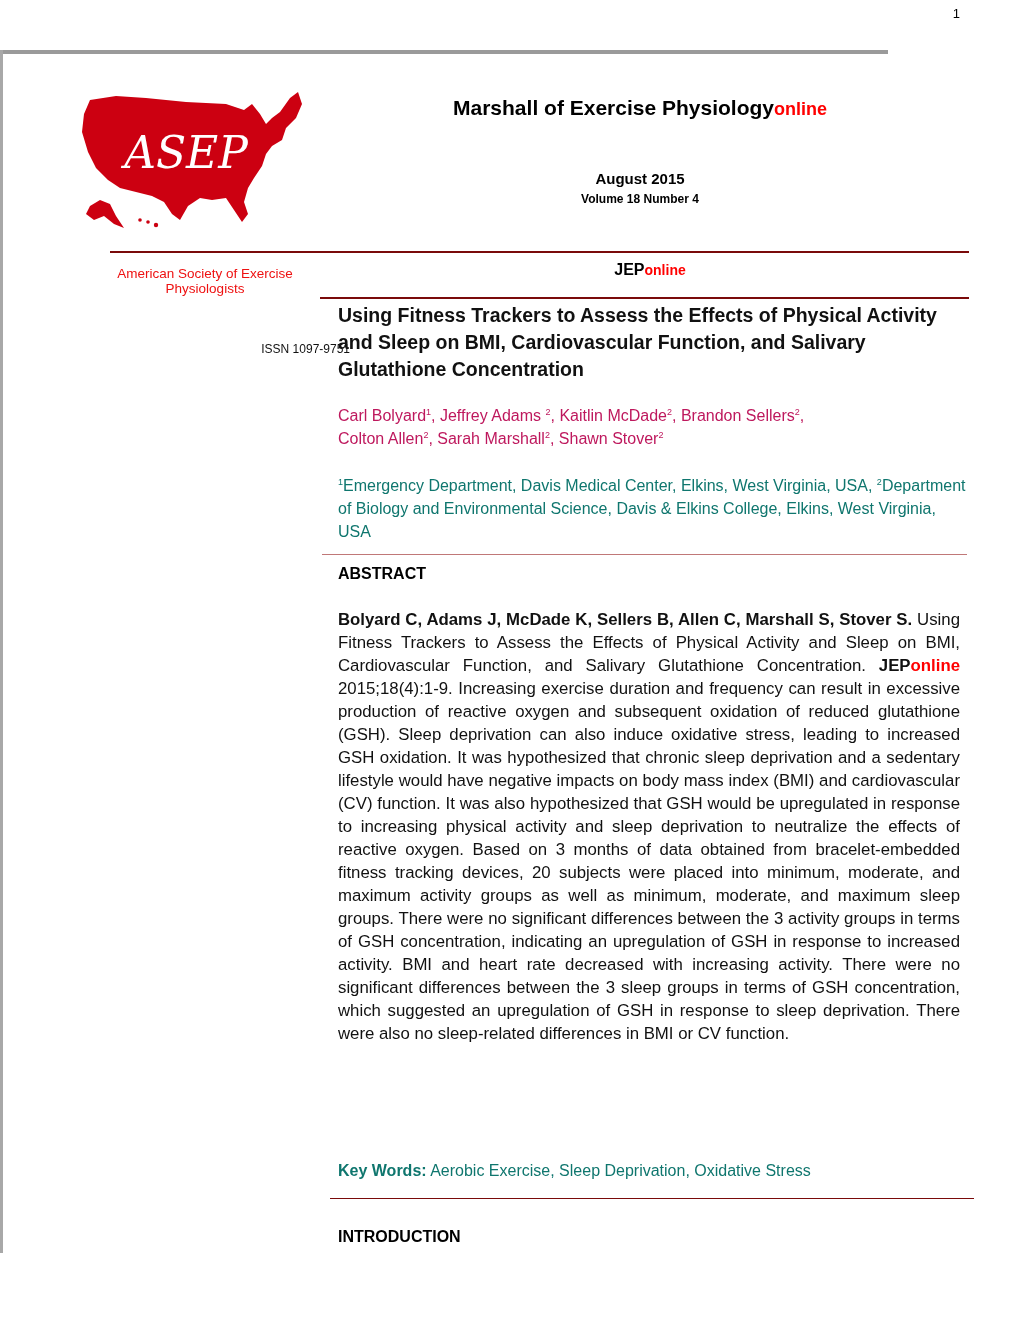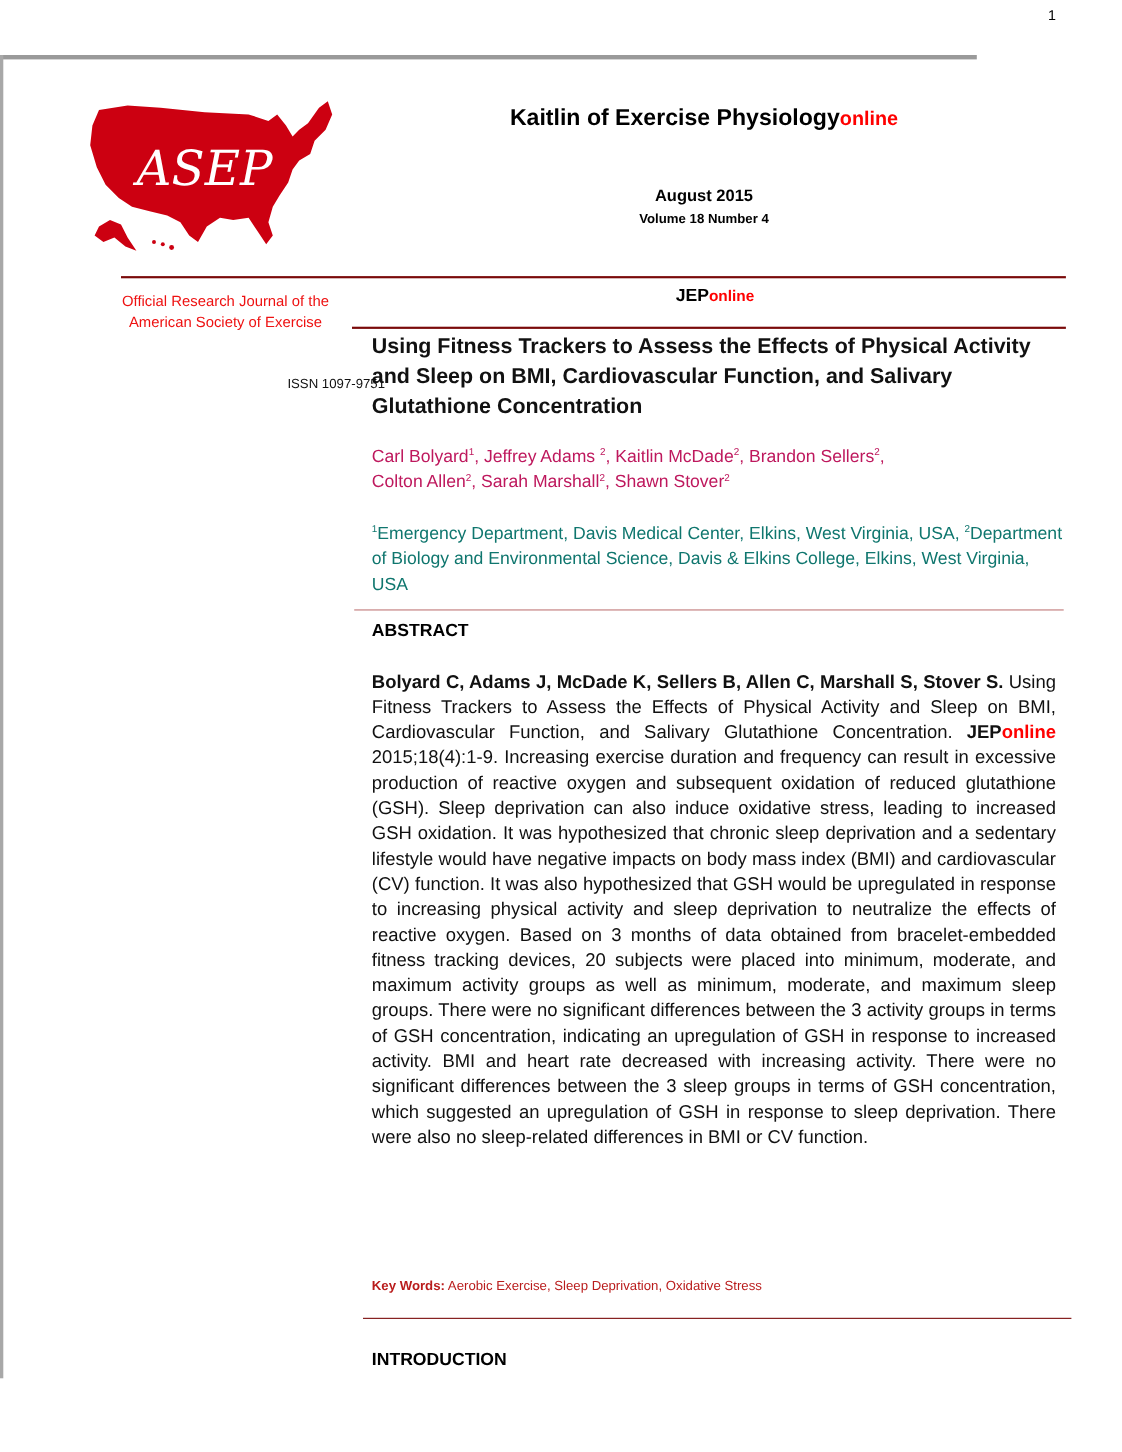--- a/index.html
+++ b/index.html
@@ -30,21 +30,21 @@
   #article-title { left: 338px; width: 630px; top: 302px; font-size: 19.5px; font-weight: bold;
                    line-height: 27px; color: #111; }
   #authors { left: 338px; width: 630px; top: 404px; font-size: 16px; line-height: 23px; color: #be185d; }
   #affil { left: 338px; width: 630px; top: 474px; font-size: 16px; line-height: 23px; color: #0f766e; }
   sup { font-size: 9px; vertical-align: 6px; line-height: 0; }
   #abstract-head { left: 338px; width: 630px; top: 565px; text-align: left; font-size: 16px; font-weight: bold; }
   #abstract-body { left: 338px; width: 622px; top: 608px; font-size: 16.8px; line-height: 23px;
                    text-align: justify; color: #111; }
   #abstract-body b { font-weight: bold; }
   #abstract-body .red { color: #ff0000; font-weight: bold; }
-  #keywords { left: 338px; width: 630px; top: 1162px; font-size: 12px; color: #b91c1c; }
+  #keywords { left: 338px; width: 630px; top: 1162px; font-size: 16px; color: #0f766e; }
   #keywords b { font-weight: bold; }
   #intro-head { left: 338px; top: 1228px; font-size: 16px; font-weight: bold; }
 </style>
 </head>
 <body>
 
 <div class="abs" id="top-rule"></div>
 <div class="abs" id="left-border"></div>
 <div class="abs" id="page-number">1</div>
 
@@ -53,31 +53,31 @@
     <path d="M14 12 L40 8 L70 10 L110 14 L150 16 L168 22 L176 16 L184 26 L190 36 L196 30 L204 24 L214 10 L222 4 L226 16 L220 30 L210 40 L206 52 L196 58 L190 66 L186 78 L178 90 L172 100 L168 114 L172 126 L166 134 L158 122 L150 110 L136 112 L124 110 L112 118 L104 132 L96 126 L88 114 L76 108 L60 104 L44 100 L32 92 L20 80 L12 64 L6 44 L8 26 Z" fill="#cc0011"></path>
     <path d="M14 118 L24 112 L34 116 L40 128 L48 140 L38 136 L28 128 L18 132 L10 126 Z" fill="#cc0011"></path>
     <circle cx="64" cy="132" r="1.8" fill="#cc0011"></circle>
     <circle cx="72" cy="134" r="1.8" fill="#cc0011"></circle>
     <circle cx="80" cy="137" r="2.2" fill="#cc0011"></circle>
     <text x="110" y="80" text-anchor="middle" fill="#ffffff" font-family="'DejaVu Serif', serif" font-style="italic" font-size="44">ASEP</text>
   </svg>
 </div>
 
 <div class="abs" id="journal-title">
-  <span>Kaitlin of Exercise Physiology</span><span class="red">online</span>
+  <span>Marshall of Exercise Physiology</span><span class="red">online</span>
 </div>
 <div class="abs" id="issue-date">August 2015</div>
 <div class="abs" id="issue-volume">Volume 18 Number 4</div>
 
 <div class="abs rule-dark" id="rule1"></div>
 <div class="abs rule-dark" id="rule2"></div>
 
 <div class="abs" id="sidebar">
-  <div>Official Research Journal of the</div>
   <div>American Society of Exercise</div>
+  <div style="margin-top:-4px">Physiologists</div>
 </div>
 <div class="abs" id="issn">ISSN 1097-9751</div>
 
 <div class="abs" id="jep-head">
   <span>JEP</span><span class="red">online</span>
 </div>
 
 <div class="abs" id="article-title">Using Fitness Trackers to Assess the Effects of Physical Activity and Sleep on BMI, Cardiovascular Function, and Salivary Glutathione Concentration</div>
 
 <div class="abs" id="authors">

